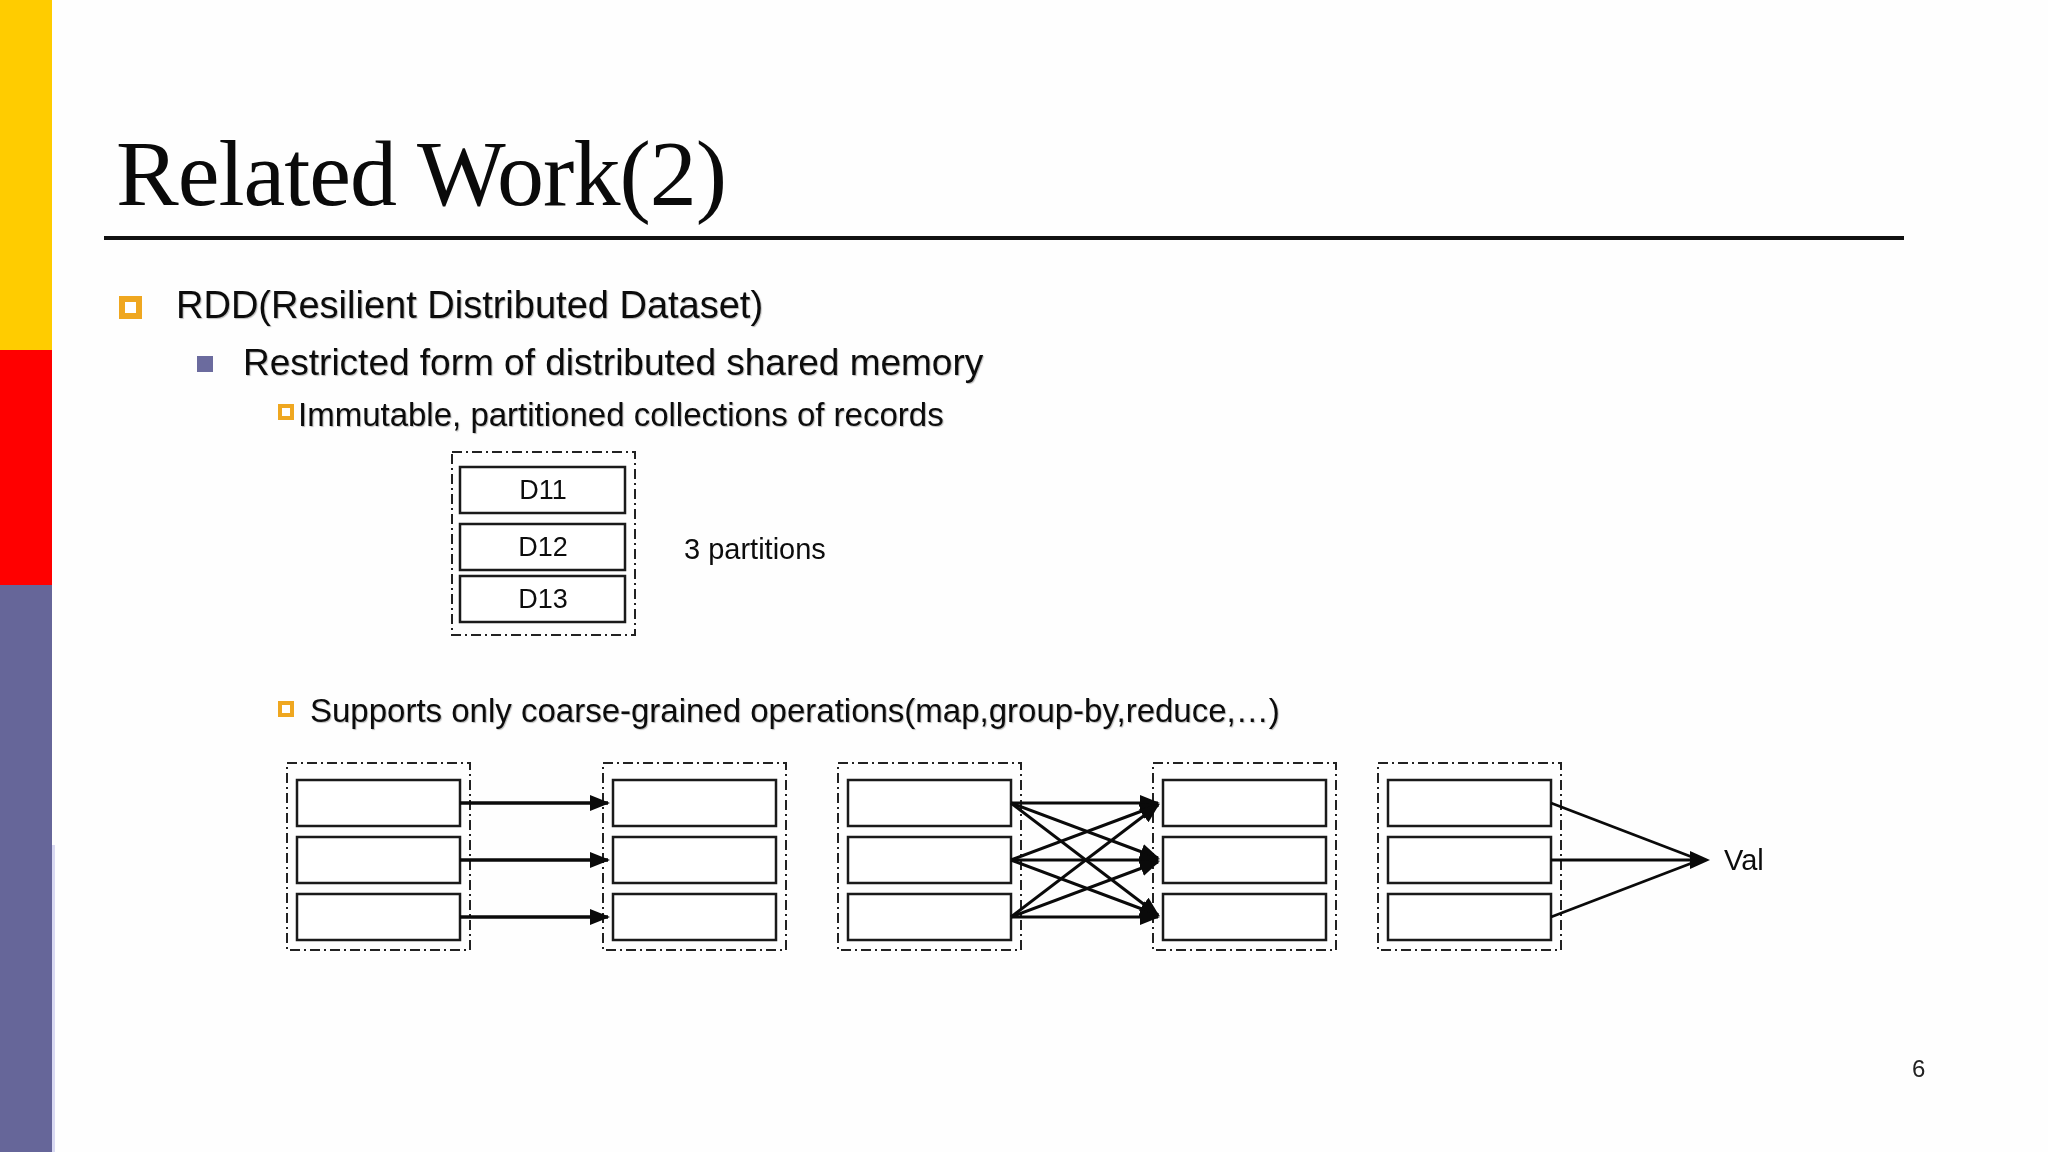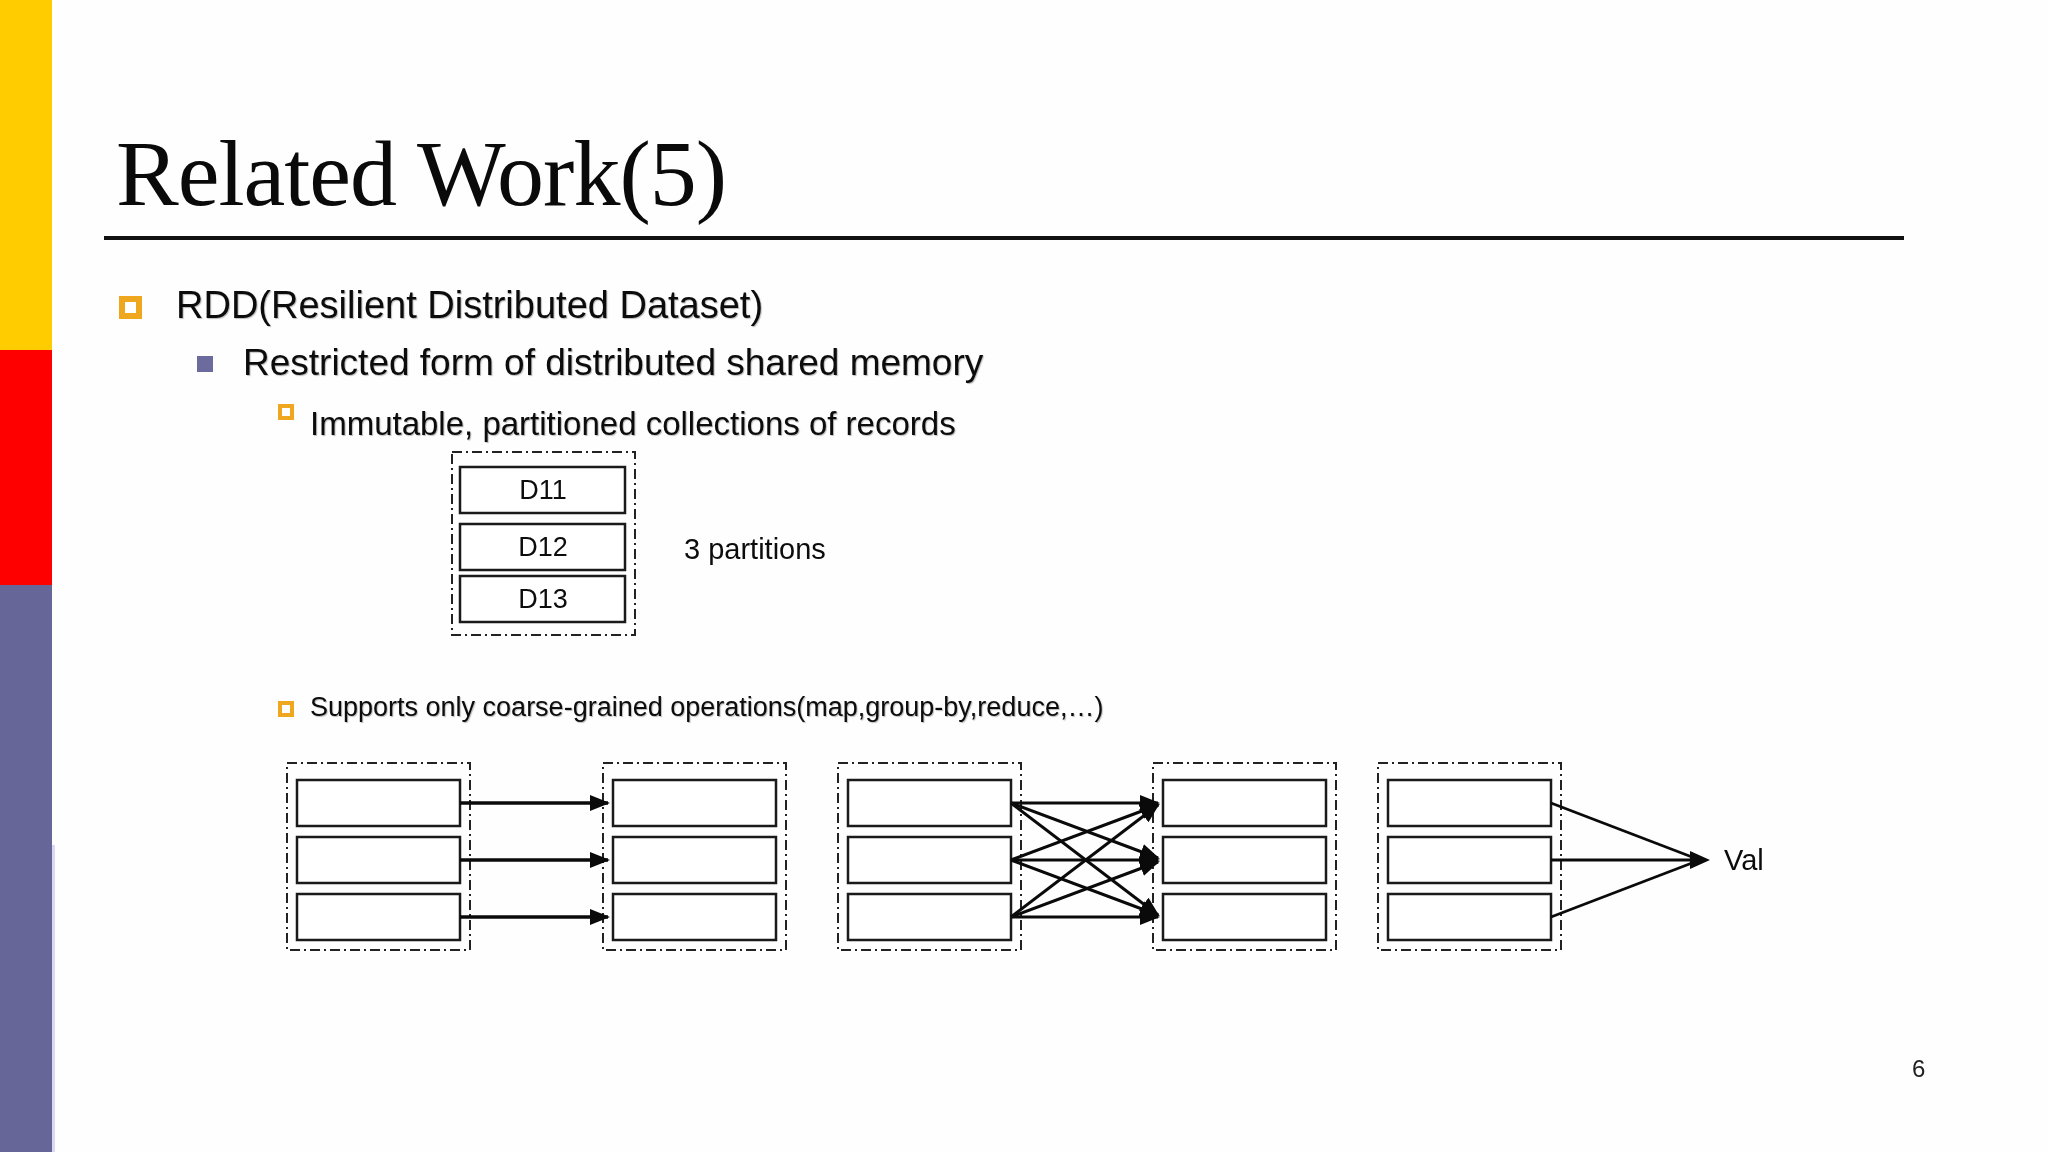--- a/index.html
+++ b/index.html
@@ -29,22 +29,22 @@
     width: 1800px; height: 4px; background: #111;
   }
 
   
   .btext {
     position: absolute; color: #0c0c0c; white-space: nowrap;
     line-height: 1.2; text-shadow: 1px 1px 1px rgba(60,60,60,0.35);
   }
   .b1 { left: 176px; top: 283px; font-size: 38px; }
   .b2 { left: 243px; top: 341px; font-size: 37px; }
-  .b3 { left: 310px; top: 395px; font-size: 33px; margin-top: 9px; }
-  .b4 { left: 310px; top: 691px; font-size: 27px; }
+  .b3 { left: 298px; top: 395px; font-size: 33px; }
+  .b4 { left: 310px; top: 691px; font-size: 33px; }
 
   
   .sq { position: absolute; box-sizing: border-box; }
   .sq-hollow-lg { left: 119px; top: 296px; width: 23px; height: 23px; border: 6px solid #EFA720; background: #fff; }
   .sq-filled    { left: 197px; top: 356px; width: 16px; height: 16px; background: #6B6B9E; }
   .sq-hollow-sm { width: 16px; height: 16px; border: 4px solid #EFA720; background: #fff; }
   .sq-b3 { left: 278px; top: 404px; }
   .sq-b4 { left: 278px; top: 701px; }
 
   .svg-block { position: absolute; }
@@ -62,21 +62,21 @@
 </head>
 <body>
 
 <div>
 
   <div class="bar bar-yellow"></div>
   <div class="bar bar-red"></div>
   <div class="bar bar-purple"></div>
   <div class="bar-edge"></div>
 
-  <div class="title">Related Work(5)</div>
+  <div class="title">Related Work(2)</div>
   <div class="title-rule"></div>
 
   <div class="sq sq-hollow-lg"></div>
   <div class="btext b1">RDD(Resilient Distributed Dataset)</div>
 
   <div class="sq sq-filled"></div>
   <div class="btext b2">Restricted form of distributed shared memory</div>
 
   <div class="sq sq-hollow-sm sq-b3"></div>
   <div class="btext b3">Immutable, partitioned collections of records</div>

